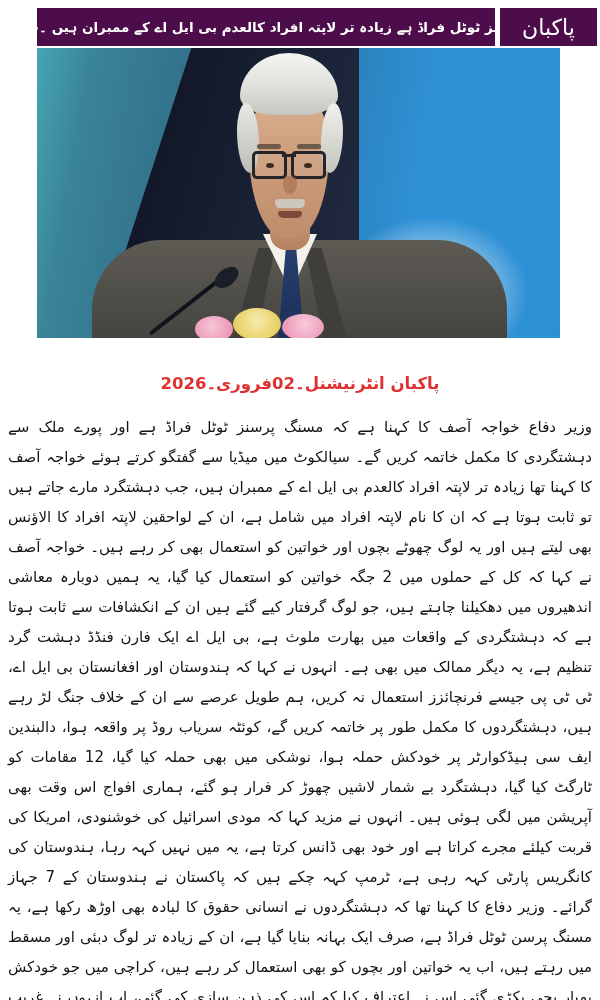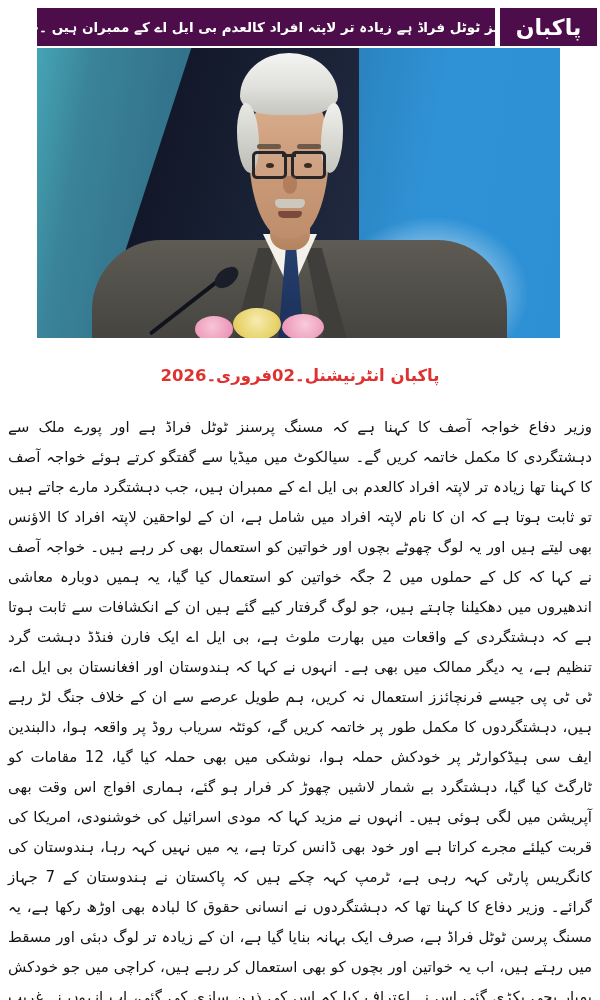--- a/index.html
+++ b/index.html
@@ -9,21 +9,21 @@
   }
 
   
   .header-bar{
     position:absolute;top:8px;right:3px;left:37px;height:38px;
     display:flex;gap:5px;direction:rtl;
   }
   .brand-box{
     width:97px;height:100%;background:var(--header-bg,#4d0d4b);
     color:var(--header-text,#ffffff);display:flex;align-items:center;justify-content:center;
-    font-size:22px;font-weight:bold;
+    font-size:22px;font-weight:normal;
   }
   .headline-box{
     flex:1;height:100%;background:var(--header-bg,#4d0d4b);
     color:var(--header-text,#ffffff);display:flex;align-items:center;justify-content:center;
     font-size:13.5px;font-weight:bold;padding:0 6px;white-space:nowrap;overflow:hidden;
   }
 
   
   .photo{
     position:absolute;left:37px;top:48px;width:523px;height:290px;overflow:hidden;
@@ -101,21 +101,21 @@
     position:absolute;left:176px;top:221px;width:27px;height:17px;background:#1a1e29;
     border-radius:50%;transform:rotate(-38deg);
   }
   .flower{position:absolute;border-radius:50%;}
   .flower.pink1{left:158px;top:268px;width:38px;height:26px;background:radial-gradient(circle at 45% 40%,#f6c6d8 0%,#ef9fbd 60%,#e589ab 100%);}
   .flower.yellow{left:196px;top:260px;width:48px;height:32px;background:radial-gradient(circle at 50% 40%,#f6ecb0 0%,#e9d46e 60%,#d9bf54 100%);}
   .flower.pink2{left:245px;top:266px;width:42px;height:26px;background:radial-gradient(circle at 55% 40%,#f7cbdb 0%,#efa3c0 60%,#e58cac 100%);}
 
   
   .dateline{
-    position:absolute;left:0;right:0;top:366px;text-align:center;
+    position:absolute;left:0;right:0;top:374px;text-align:center;
     color:var(--dateline,#e03131);font-size:16.5px;font-weight:bold;direction:rtl;
   }
 
   
   .body-text{
     position:absolute;left:8px;right:8px;top:412px;margin:0;
     direction:rtl;text-align:justify;color:var(--body-text,#141414);
     font-size:15px;line-height:30px;
   }
 </style>

